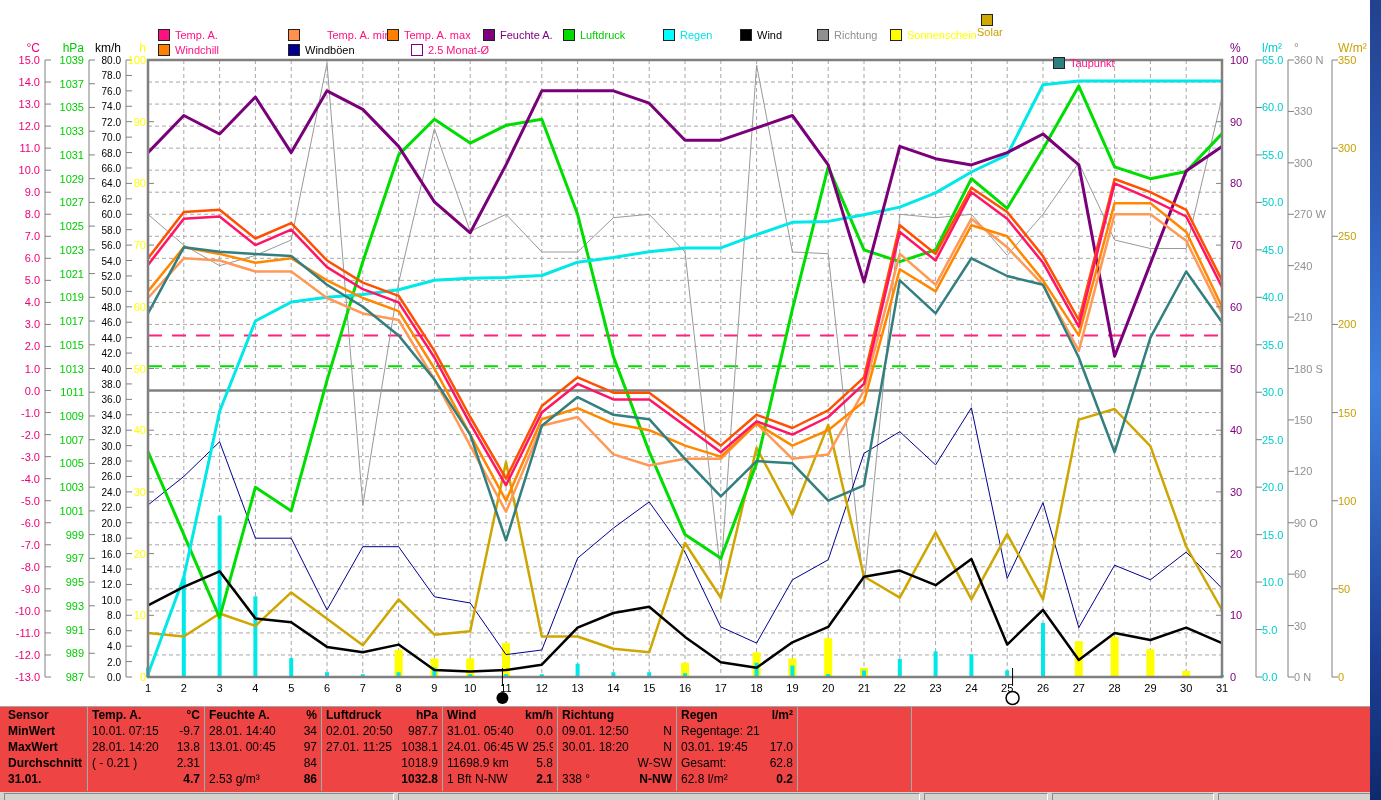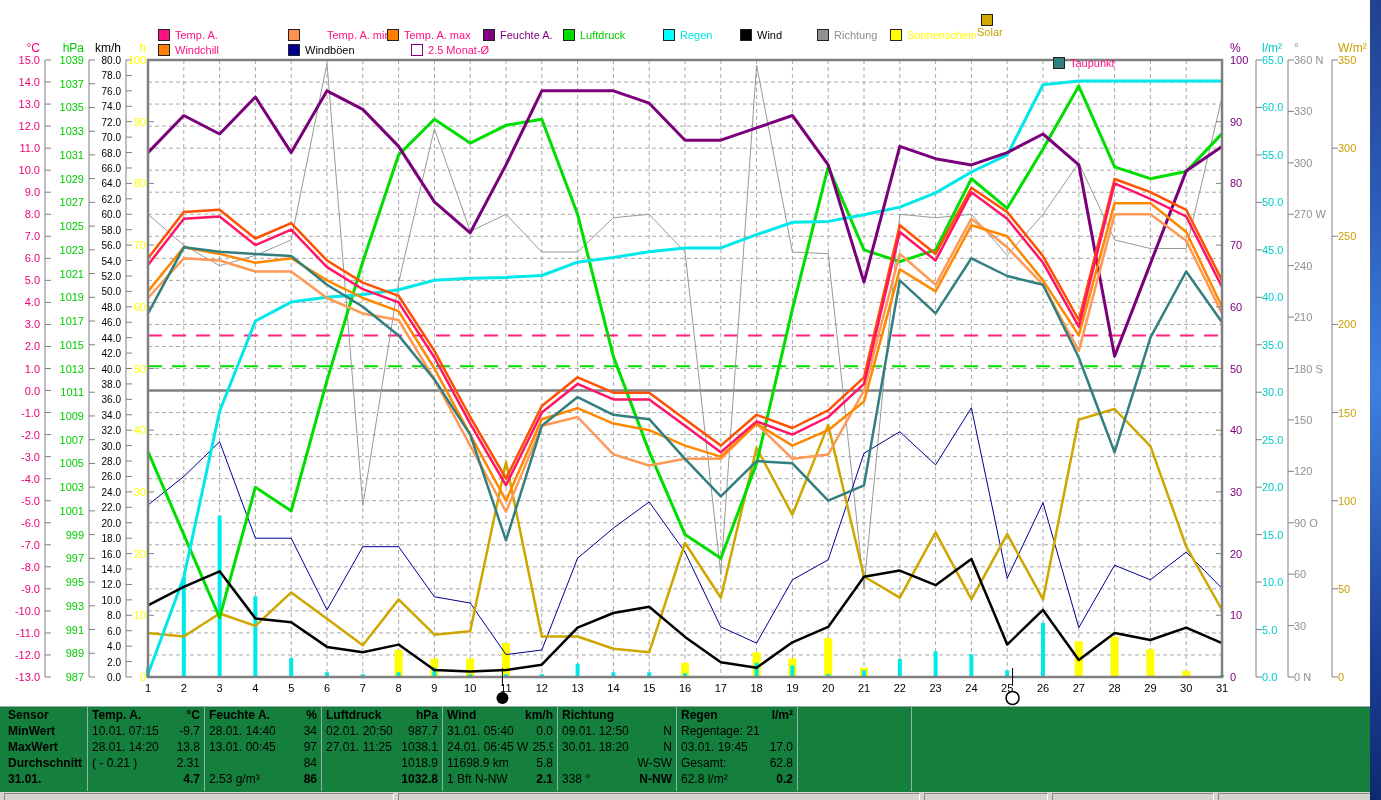--- a/index.html
+++ b/index.html
@@ -3,21 +3,21 @@
 <meta charset="utf-8">
 <style>
   html,body{margin:0;padding:0;background:#fff;width:1381px;height:800px;overflow:hidden;
     font-family:"Liberation Sans",sans-serif;-webkit-font-smoothing:none;}
   #app{position:relative;width:1381px;height:800px;background:#fff;}
   #title{position:absolute;left:148px;top:6px;width:1074px;text-align:center;
     font-size:14px;color:#000;}
   #plot{position:absolute;left:0;top:0;}
   .lgitem{position:absolute;height:12px;display:flex;align-items:center;font-size:11px;white-space:nowrap;cursor:default;}
   .lgsw{width:10px;height:10px;border:1px solid #222;margin-right:5px;flex:0 0 auto;}
-  #table{position:absolute;left:0;top:706px;width:1370px;height:86px;background:#15803d;
+  #table{position:absolute;left:0;top:706px;width:1370px;height:86px;background:#ef4444;
     border-top:1px solid #9aa;font-size:12px;color:#000;}
   .tcol{position:absolute;top:0;height:84px;border-right:1px solid #8fb3b0;padding:0 4px;box-sizing:border-box;}
   .trow{height:16px;line-height:16px;display:flex;justify-content:space-between;white-space:nowrap;overflow:hidden;}
   .trow .lft{text-align:left;} .trow .val{text-align:right;margin-left:4px;}
   .b{font-weight:bold;}
   #statusbar{position:absolute;left:0;top:792px;width:1370px;height:8px;background:#d6d3ce;}
   .sseg{position:absolute;top:1px;height:12px;background:#d6d3ce;
     border:1px solid;border-color:#87888f #fff #fff #87888f;}
   #desktop{position:absolute;right:0;top:0;width:11px;height:800px;
     background:linear-gradient(180deg,#22418f 0%,#2c5cb8 25%,#3f80de 48%,#3268c2 62%,#1c3f96 82%,#0e2a6e 100%);}

